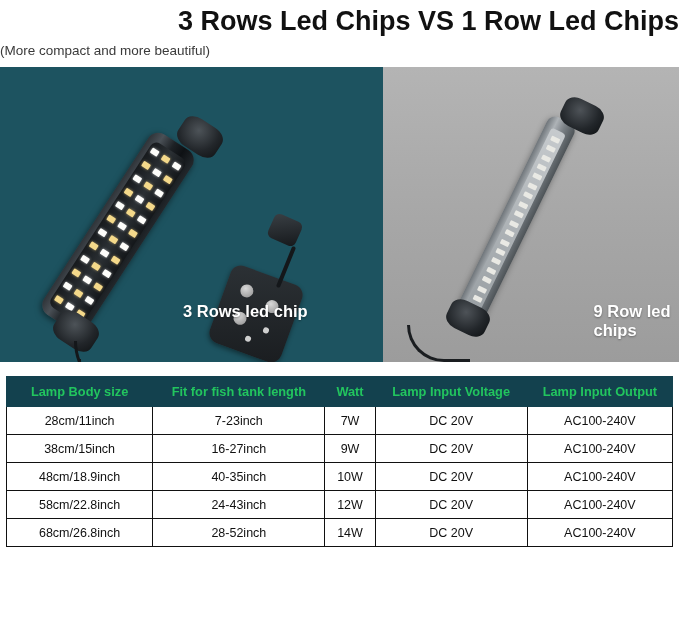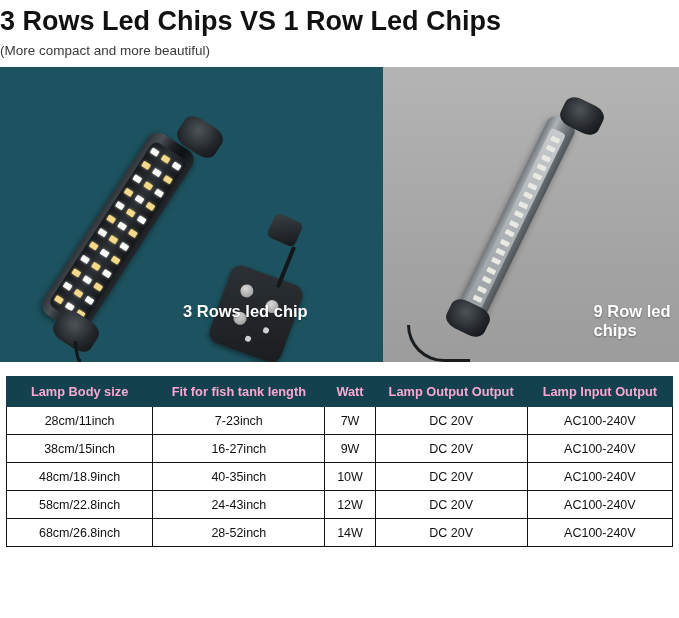--- a/index.html
+++ b/index.html
@@ -16,21 +16,21 @@
     overflow: hidden;
   }
   .page {
     width: 679px;
     height: 618px;
     position: relative;
   }
 
   
   .headline {
-    text-align: left;
+    text-align: right;
     font-size: 27px;
     font-weight: bold;
     letter-spacing: 0px;
     color: #111111;
     padding-top: 6px;
     line-height: 1.15;
     font-family: "Liberation Sans", sans-serif;
   }
   .subline {
     text-align: left;
@@ -274,21 +274,21 @@
     border: 1px solid #111111;
     text-align: center;
     font-size: 12.5px;
     color: #111111;
     height: 27px;
     padding: 0 2px;
     font-family: "Liberation Sans", sans-serif;
   }
   thead th {
     background: #13414e;
-    color: #f9a8d4;
+    color: #22c55e;
     font-weight: bold;
     font-size: 12.8px;
     height: 29px;
     border: 1px solid #13414e;
   }
   .col1 { width: 146px; }
   .col2 { width: 172px; }
   .col3 { width: 50px; }
   .col4 { width: 152px; }
   .col5 { width: 145px; }
@@ -426,21 +426,21 @@
           <col class="col2">
           <col class="col3">
           <col class="col4">
           <col class="col5">
       </colgroup>
       <thead>
         <tr>
           <th>Lamp Body size</th>
           <th>Fit for fish tank length</th>
           <th>Watt</th>
-          <th>Lamp Output Output</th>
+          <th>Lamp Input Voltage</th>
           <th>Lamp Input Output</th>
         </tr>
       </thead>
       <tbody>
         <tr>
           <td>28cm/11inch</td>
           <td>7-23inch</td>
           <td>7W</td>
           <td>DC  20V</td>
           <td>AC100-240V</td>

